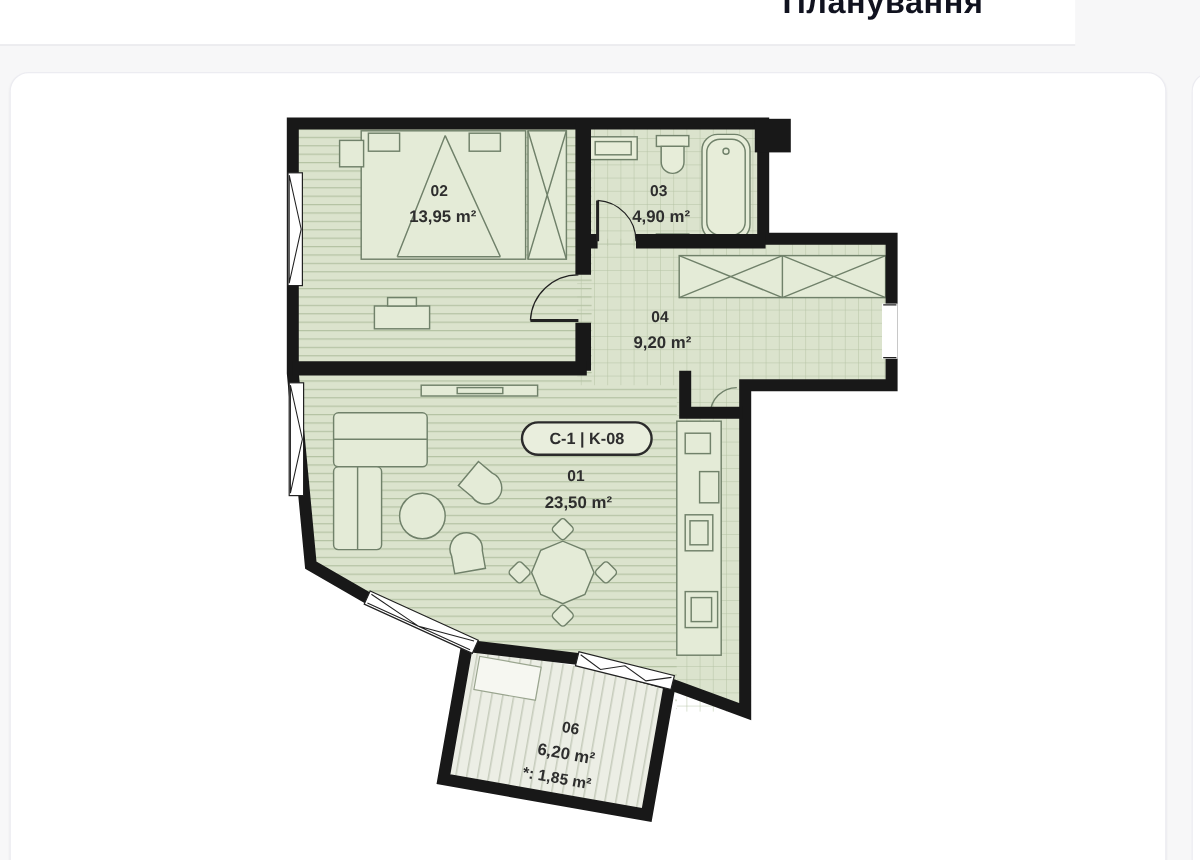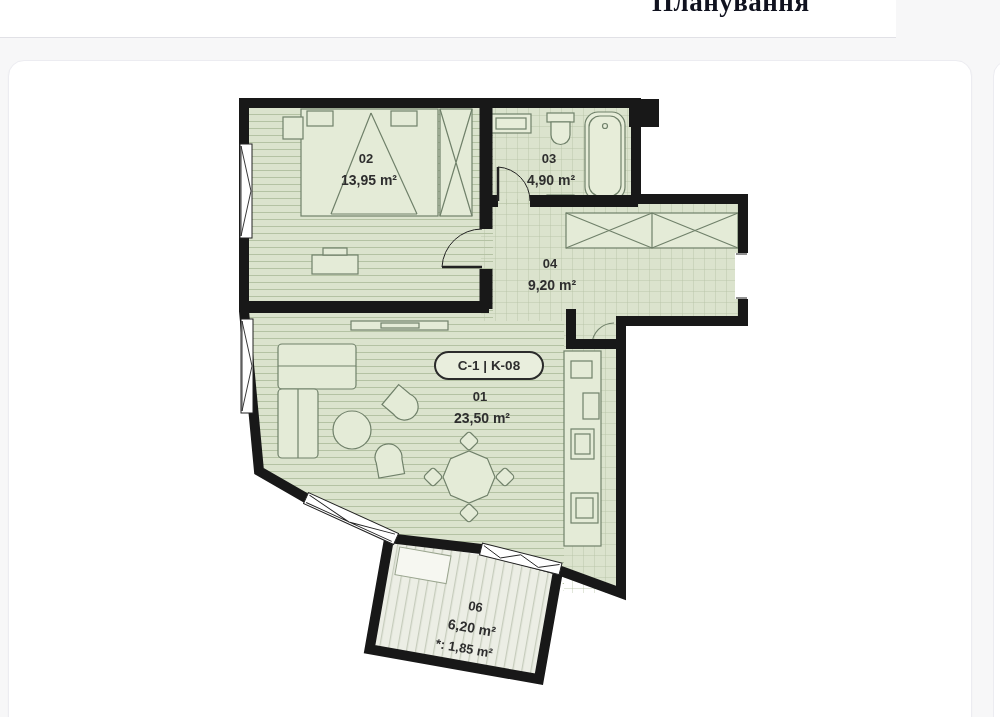--- a/index.html
+++ b/index.html
@@ -1,18 +1,18 @@
 <!DOCTYPE html>
 <html><head>
 <meta charset="utf-8">
 <style>
   html,body{margin:0;padding:0;width:1000px;height:717px;overflow:hidden;
     background:#f7f7f8;font-family:"Liberation Sans","DejaVu Sans",sans-serif;}
   .topbar{position:absolute;left:0;top:0;width:896px;height:37px;background:#ffffff;
-    border-bottom:1px solid #e1e1e6;overflow:hidden;font-family:Liberation Serif, serif;}
+    border-bottom:1px solid #e1e1e6;overflow:hidden;}
   .page-title{position:absolute;left:652px;top:-13px;margin:0;font-size:27px;font-weight:bold;
     color:#10121f;letter-spacing:.5px;white-space:nowrap;}
   .card{position:absolute;left:8px;top:60px;width:962px;height:680px;background:#ffffff;
     border:1px solid #ececf1;border-radius:16px;box-shadow:0 1px 2px rgba(20,20,40,.04);}
   .card-next{position:absolute;left:993px;top:60px;width:40px;height:680px;background:#ffffff;
     border:1px solid #ececf1;border-radius:16px;}
   .plan-wrap{position:absolute;left:222px;top:32px;width:520px;height:600px;}
   svg text{font-family:"Liberation Sans","DejaVu Sans",sans-serif;font-weight:bold;fill:#2e2e2e;}
 </style>
 </head>

